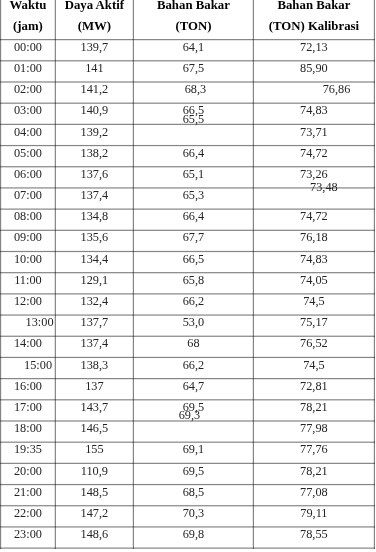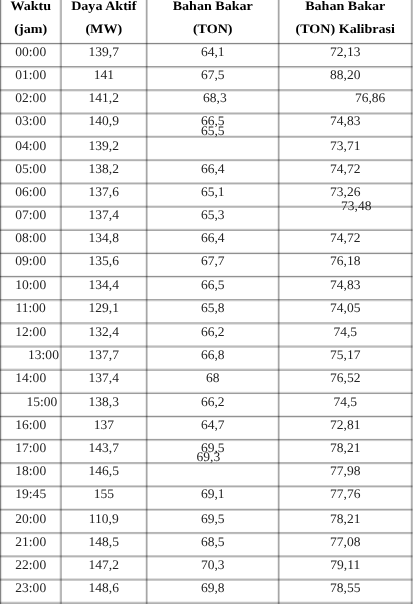--- a/index.html
+++ b/index.html
@@ -160,21 +160,21 @@
 <div class="row">
     <div class="cell" style="left:0.55px;width:54.80px;top:40.77px"><span>00:00</span></div>
     <div class="cell" style="left:55.35px;width:78.05px;top:40.77px"><span>139,7</span></div>
     <div class="cell" style="left:133.40px;width:120.00px;top:40.77px"><span>64,1</span></div>
     <div class="cell" style="left:253.40px;width:121.00px;top:40.77px"><span>72,13</span></div>
   </div>
   <div class="row">
     <div class="cell" style="left:0.55px;width:54.80px;top:61.96px"><span>01:00</span></div>
     <div class="cell" style="left:55.35px;width:78.05px;top:61.96px"><span>141</span></div>
     <div class="cell" style="left:133.40px;width:120.00px;top:61.96px"><span>67,5</span></div>
-    <div class="cell" style="left:253.40px;width:121.00px;top:61.96px"><span>88,20</span></div>
+    <div class="cell" style="left:253.40px;width:121.00px;top:61.96px"><span>85,90</span></div>
   </div>
   <div class="row">
     <div class="cell" style="left:0.55px;width:54.80px;top:83.15px"><span>02:00</span></div>
     <div class="cell" style="left:55.35px;width:78.05px;top:83.15px"><span>141,2</span></div>
     <div class="cell" style="left:133.40px;width:124px;top:83.15px"><span>68,3</span></div>
     <div class="cell" style="left:270px;width:133px;top:83.15px"><span>76,86</span></div>
   </div>
   <div class="row">
     <div class="cell" style="left:0.55px;width:54.80px;top:104.33px"><span>03:00</span></div>
     <div class="cell" style="left:55.35px;width:78.05px;top:104.33px"><span>140,9</span></div>
@@ -231,21 +231,21 @@
   </div>
   <div class="row">
     <div class="cell" style="left:0.55px;width:54.80px;top:295.02px"><span>12:00</span></div>
     <div class="cell" style="left:55.35px;width:78.05px;top:295.02px"><span>132,4</span></div>
     <div class="cell" style="left:133.40px;width:120.00px;top:295.02px"><span>66,2</span></div>
     <div class="cell" style="left:253.40px;width:121.00px;top:295.02px"><span>74,5</span></div>
   </div>
   <div class="row">
     <div class="cell" style="left:0.55px;width:78px;top:316.21px"><span>13:00</span></div>
     <div class="cell" style="left:55.35px;width:78.05px;top:316.21px"><span>137,7</span></div>
-    <div class="cell" style="left:133.40px;width:120.00px;top:316.21px"><span>66,8</span></div>
+    <div class="cell" style="left:133.40px;width:120.00px;top:316.21px"><span>53,0</span></div>
     <div class="cell" style="left:253.40px;width:121.00px;top:316.21px"><span>75,17</span></div>
   </div>
   <div class="row">
     <div class="cell" style="left:0.55px;width:54.80px;top:337.39px"><span>14:00</span></div>
     <div class="cell" style="left:55.35px;width:78.05px;top:337.39px"><span>137,4</span></div>
     <div class="cell" style="left:133.40px;width:120.00px;top:337.39px"><span>68</span></div>
     <div class="cell" style="left:253.40px;width:121.00px;top:337.39px"><span>76,52</span></div>
   </div>
   <div class="row">
     <div class="cell" style="left:0.55px;width:75px;top:358.58px"><span>15:00</span></div>
@@ -265,21 +265,21 @@
     <div class="cell" style="left:133.40px;width:120.00px;top:400.96px"><span>69,5</span></div>
     <div class="cell" style="left:253.40px;width:121.00px;top:400.96px"><span>78,21</span></div>
   </div>
   <div class="row">
     <div class="cell" style="left:0.55px;width:54.80px;top:422.14px"><span>18:00</span></div>
     <div class="cell" style="left:55.35px;width:78.05px;top:422.14px"><span>146,5</span></div>
     <div class="cell" style="left:133.40px;width:112px;top:409px"><span>69,3</span></div>
     <div class="cell" style="left:253.40px;width:121.00px;top:422.14px"><span>77,98</span></div>
   </div>
   <div class="row">
-    <div class="cell" style="left:0.55px;width:54.80px;top:443.33px"><span>19:45</span></div>
+    <div class="cell" style="left:0.55px;width:54.80px;top:443.33px"><span>19:35</span></div>
     <div class="cell" style="left:55.35px;width:78.05px;top:443.33px"><span>155</span></div>
     <div class="cell" style="left:133.40px;width:120.00px;top:443.33px"><span>69,1</span></div>
     <div class="cell" style="left:253.40px;width:121.00px;top:443.33px"><span>77,76</span></div>
   </div>
   <div class="row">
     <div class="cell" style="left:0.55px;width:54.80px;top:464.52px"><span>20:00</span></div>
     <div class="cell" style="left:55.35px;width:78.05px;top:464.52px"><span>110,9</span></div>
     <div class="cell" style="left:133.40px;width:120.00px;top:464.52px"><span>69,5</span></div>
     <div class="cell" style="left:253.40px;width:121.00px;top:464.52px"><span>78,21</span></div>
   </div>

